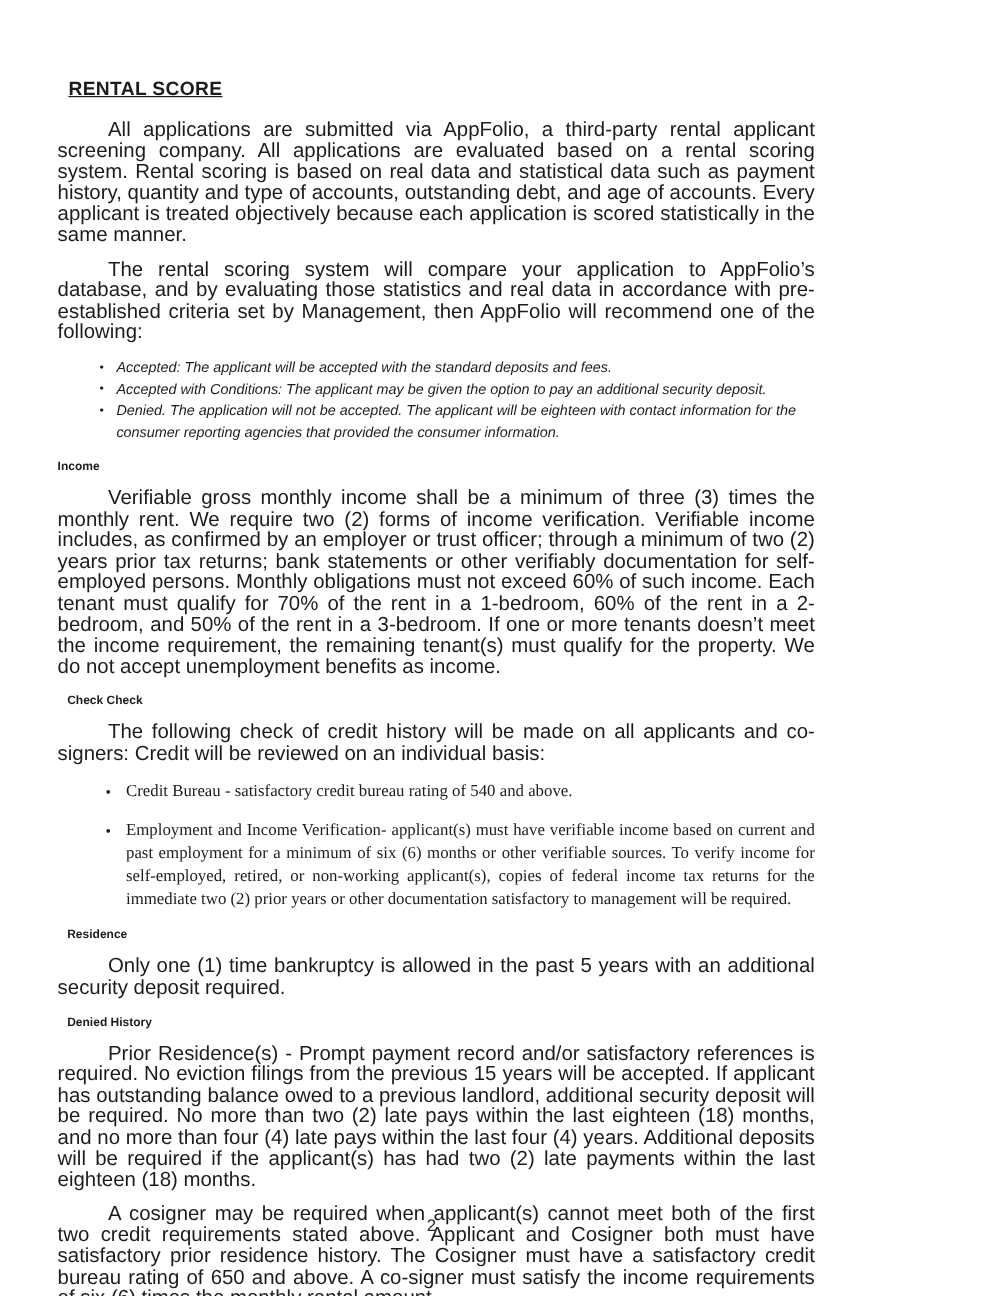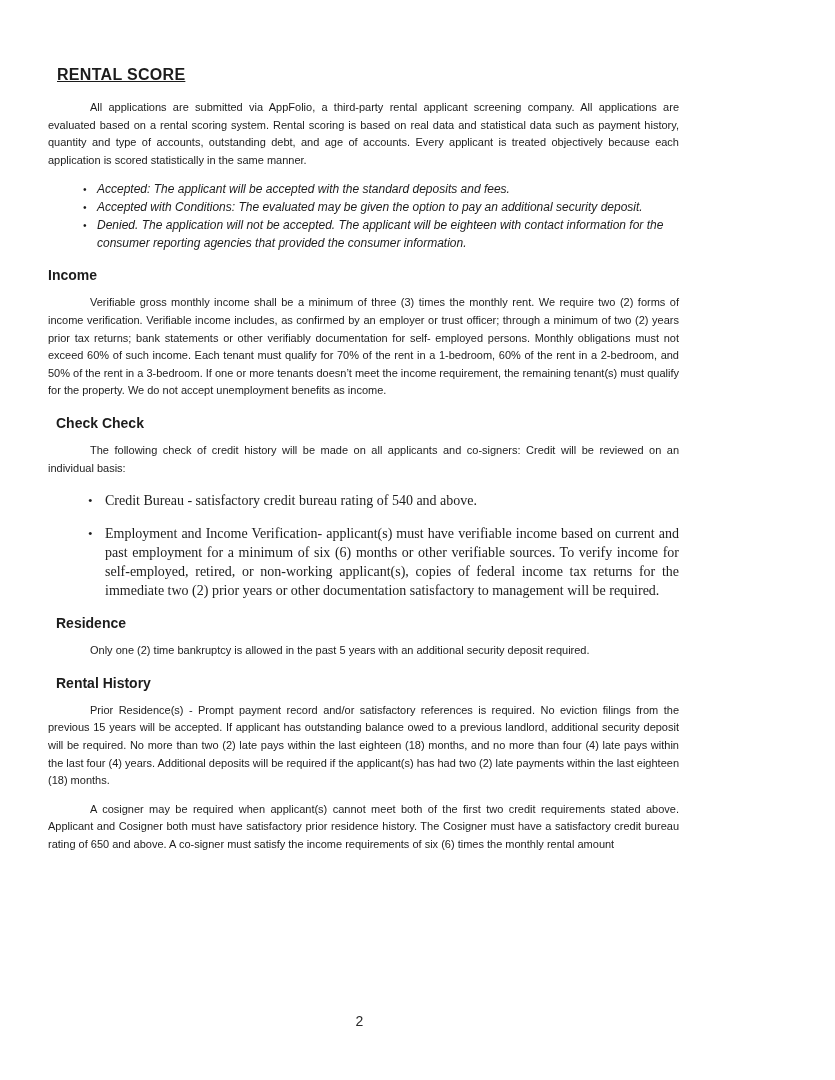--- a/index.html
+++ b/index.html
@@ -21,28 +21,28 @@
   }
   .doc-title {
     font-size: 16px;
     font-weight: bold;
     text-decoration: underline;
     letter-spacing: 0.3px;
     margin: 0 0 15px 0;
     padding-left: 9px;
   }
   .para {
-    font-size: 11px;
+    font-size: 17px;
     line-height: 17.6px;
     text-align: justify;
     text-indent: 42px;
     margin: 0 0 11px 0;
   }
   .section-heading {
-    font-size: 14px;
+    font-size: 10px;
     font-weight: bold;
     margin: 15px 0 11px 0;
   }
   .h-indent {
     padding-left: 8px;
   }
   ul.dot-list {
     list-style: none;
     margin: 1px 0 11px 0;
     padding: 0 0 0 49px;
@@ -96,42 +96,43 @@
 </head>
 <body>
 
 <div class="page">
   <div class="content">
 
     <h1 class="doc-title">RENTAL SCORE</h1>
 
     <p class="para">All applications are submitted via AppFolio, a third-party rental applicant screening company. All applications are evaluated based on a rental scoring system. Rental scoring is based on real data and statistical data such as payment history, quantity and type of accounts, outstanding debt, and age of accounts. Every applicant is treated objectively because each application is scored statistically in the same manner.</p>
 
+    <p class="para">The rental scoring system will compare your application to AppFolio’s database, and by evaluating those statistics and real data in accordance with pre-established criteria set by Management, then AppFolio will recommend one of the following:</p>
 
     <ul class="dot-list">
       <li>Accepted: The applicant will be accepted with the standard deposits and fees.</li>
-      <li>Accepted with Conditions: The evaluated may be given the option to pay an additional security deposit.</li>
+      <li>Accepted with Conditions: The applicant may be given the option to pay an additional security deposit.</li>
       <li>Denied. The application will not be accepted. The applicant will be eighteen with contact information for the consumer reporting agencies that provided the consumer information.</li>
     </ul>
 
     <h2 class="section-heading">Income</h2>
     <p class="para">Verifiable gross monthly income shall be a minimum of three (3) times the monthly rent. We require two (2) forms of income verification. Verifiable income includes, as confirmed by an employer or trust officer; through a minimum of two (2) years prior tax returns; bank statements or other verifiably documentation for self- employed persons. Monthly obligations must not exceed 60% of such income. Each tenant must qualify for 70% of the rent in a 1-bedroom, 60% of the rent in a 2-bedroom, and 50% of the rent in a 3-bedroom. If one or more tenants doesn’t meet the income requirement, the remaining tenant(s) must qualify for the property. We do not accept unemployment benefits as income.</p>
 
     <h2 class="section-heading h-indent">Check Check</h2>
     <p class="para">The following check of credit history will be made on all applicants and co-signers: Credit will be reviewed on an individual basis:</p>
 
     <ul class="disc-list">
       <li>Credit Bureau - satisfactory credit bureau rating of 540 and above.</li>
       <li>Employment and Income Verification- applicant(s) must have verifiable income based on current and past employment for a minimum of six (6) months or other verifiable sources. To verify income for self-employed, retired, or non-working applicant(s), copies of federal income tax returns for the immediate two (2) prior years or other documentation satisfactory to management will be required.</li>
     </ul>
 
     <h2 class="section-heading h-indent">Residence</h2>
-    <p class="para">Only one (2) time bankruptcy is allowed in the past 5 years with an additional security deposit required.</p>
+    <p class="para">Only one (1) time bankruptcy is allowed in the past 5 years with an additional security deposit required.</p>
 
-    <h2 class="section-heading h-indent">Rental History</h2>
+    <h2 class="section-heading h-indent">Denied History</h2>
     <p class="para">Prior Residence(s) - Prompt payment record and/or satisfactory references is required. No eviction filings from the previous 15 years will be accepted. If applicant has outstanding balance owed to a previous landlord, additional security deposit will be required. No more than two (2) late pays within the last eighteen (18) months, and no more than four (4) late pays within the last four (4) years. Additional deposits will be required if the applicant(s) has had two (2) late payments within the last eighteen (18) months.</p>
 
     <p class="para">A cosigner may be required when applicant(s) cannot meet both of the first two credit requirements stated above. Applicant and Cosigner both must have satisfactory prior residence history. The Cosigner must have a satisfactory credit bureau rating of 650 and above. A co-signer must satisfy the income requirements of six (6) times the monthly rental amount</p>
 
   </div>
 
   <div class="page-number">2</div>
 </div>
 
 </body></html>

